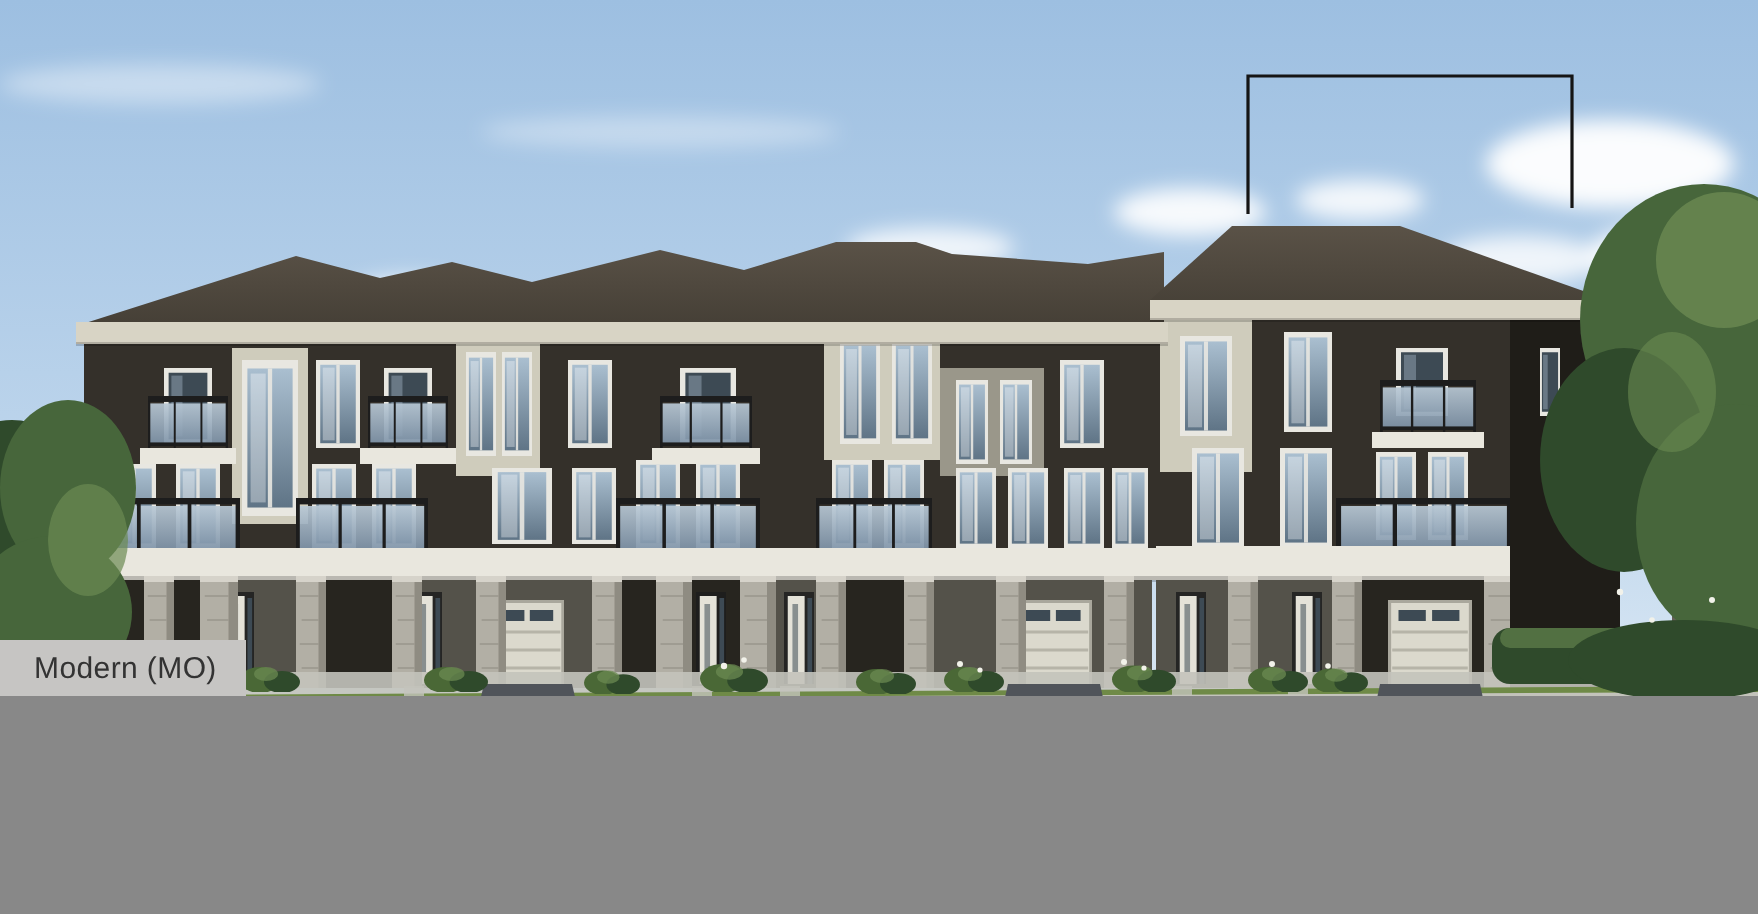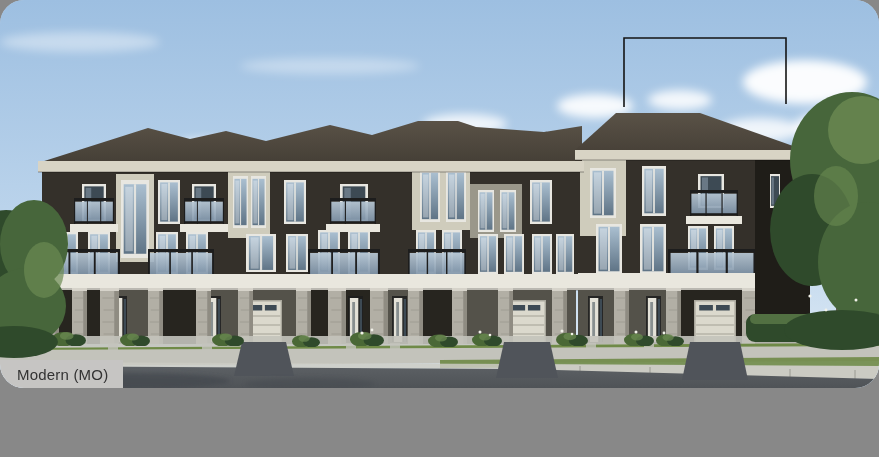--- a/index.html
+++ b/index.html
@@ -1,16 +1,16 @@
 <!DOCTYPE html>
 <html style="--sky_top: #9dbfe1; --sky_mid: #bdd5ec; --sky_low: #e2edf6; --cloud: #ffffff; --roof: #453f36; --roof_lit: #5a5247; --eave: #d8d4c5; --wall_dark: #34302a; --wall_darker: #1f1d18; --wall_cream: #cfccbc; --wall_gray: #9a978a; --stone: #b2afa5; --stone_dark: #8f8c82; --band_white: #e9e7de; --glass_top: #b9c9d6; --glass_bottom: #7e93a8; --frame_dark: #1d1d1d; --window_frame: #e8e7e1; --window_glass_top: #aabfd0; --window_glass_bottom: #5f7486; --door_white: #e4e2d8; --garage_door: #dbd9cd; --porch_shadow: #27251f; --ground_wall: #54524a; --road: #5c6064; --road_dark: #45494d; --road_wet: #3f444c; --sidewalk: #c3c3bb; --curb: #cbcbc3; --grass_boulevard: #6f8a47; --grass_fg_top: #2e4823; --grass_fg_bottom: #182a10; --tree_green: #47663b; --tree_dark: #2f4a2b; --tree_light: #6b8a52; --bush: #4a6836; --flower_white: #f2f2ea; --label_bg: #c6c5c3; --label_text: #333333; --callout_stroke: #151515;"><head>
 <meta charset="utf-8">
 <style>
   html,body{margin:0;padding:0;background:#888;}
-  .stage{position:relative;width:879px;height:388px;overflow:hidden;background:var(--sky_mid,#bdd5ec);font-family:"Liberation Sans",sans-serif;border-radius:24px;}
+  .stage{position:relative;width:879px;height:348px;overflow:hidden;background:var(--sky_mid,#bdd5ec);font-family:"Liberation Sans",sans-serif;}
   .stage svg{position:absolute;inset:0;display:block;}
   .caption{position:absolute;left:0;bottom:0;height:28px;display:flex;align-items:center;
            padding:0 15px 0 17px;background:var(--label_bg,#c6c5c3);
            color:var(--label_text,#333);font-size:15px;letter-spacing:.2px;}
   
   .roof{fill:url(#roofG)}
   .eave{fill:var(--eave,#d8d4c5)}
   .wd{fill:var(--wall_dark,#34302a)}
   .wdr{fill:var(--wall_darker,#201e19)}
   .wc{fill:var(--wall_cream,#cfccbc)}

